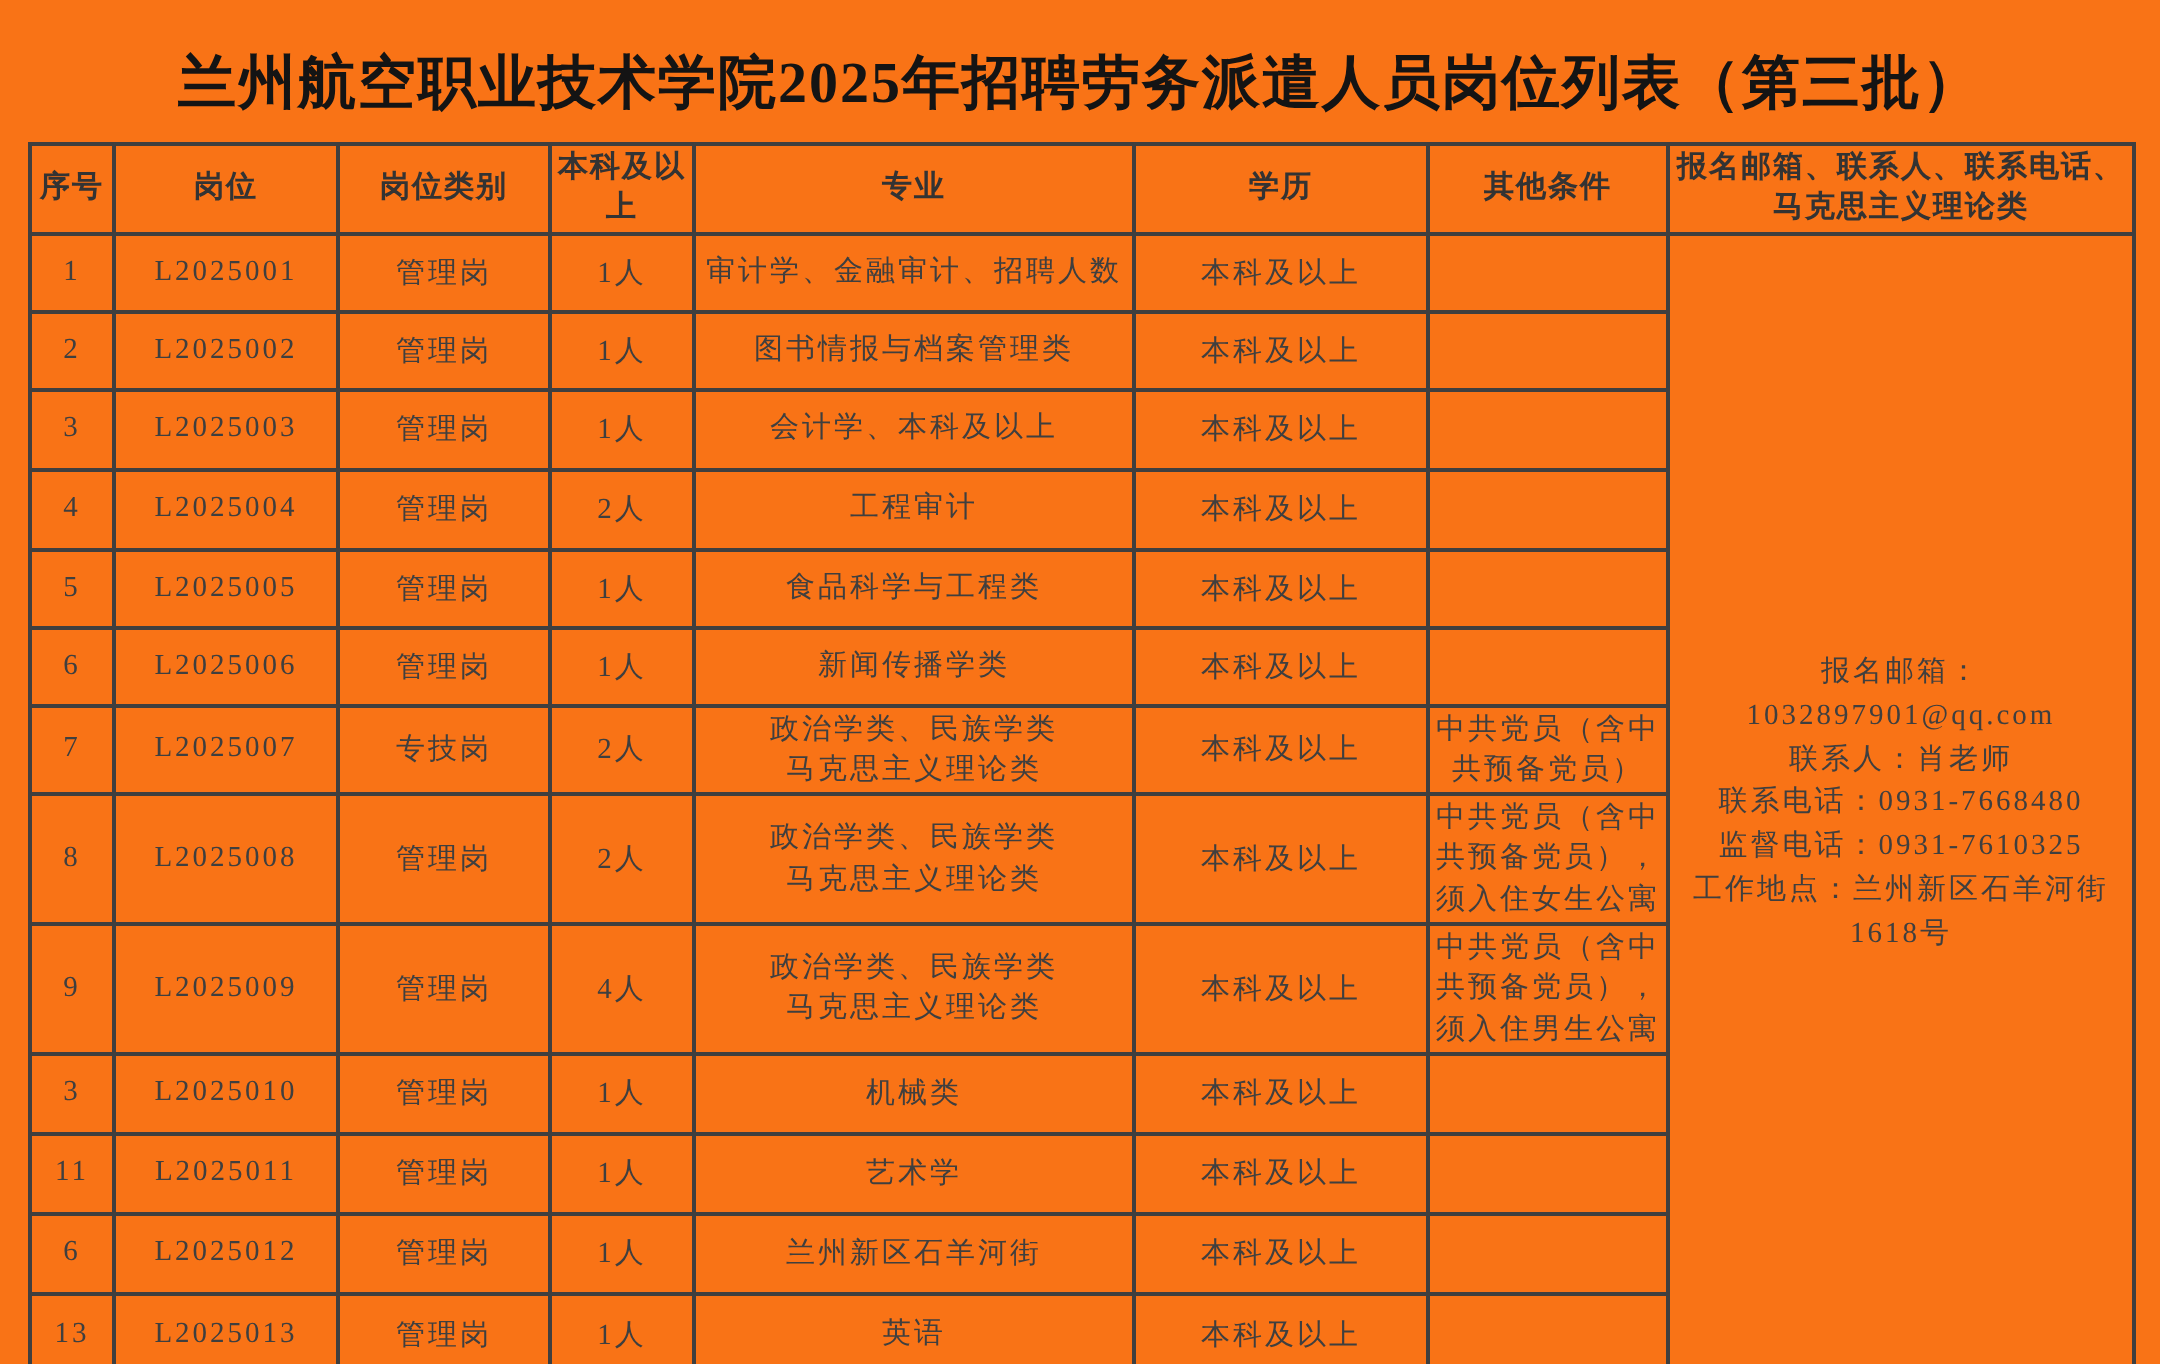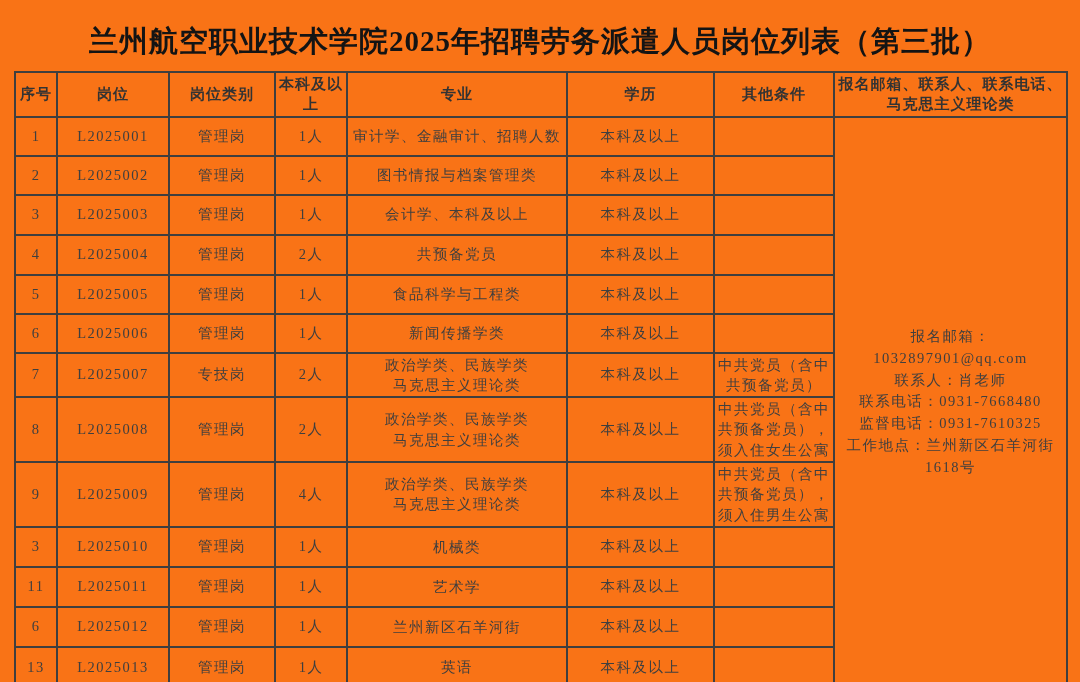--- a/index.html
+++ b/index.html
@@ -132,21 +132,21 @@
         <td>1人</td>
         <td class="major-cell">会计学、本科及以上</td>
         <td>本科及以上</td>
         <td class="other-cell"></td>
       </tr>
       <tr class="h40">
         <td>4</td>
         <td class="post-code">L2025004</td>
         <td>管理岗</td>
         <td>2人</td>
-        <td class="major-cell">共预备党员</td>
+        <td class="major-cell">工程审计</td>
         <td>本科及以上</td>
         <td class="other-cell"></td>
       </tr>
       <tr class="h39">
         <td>5</td>
         <td class="post-code">L2025005</td>
         <td>管理岗</td>
         <td>1人</td>
         <td class="major-cell">食品科学与工程类</td>
         <td>本科及以上</td>

